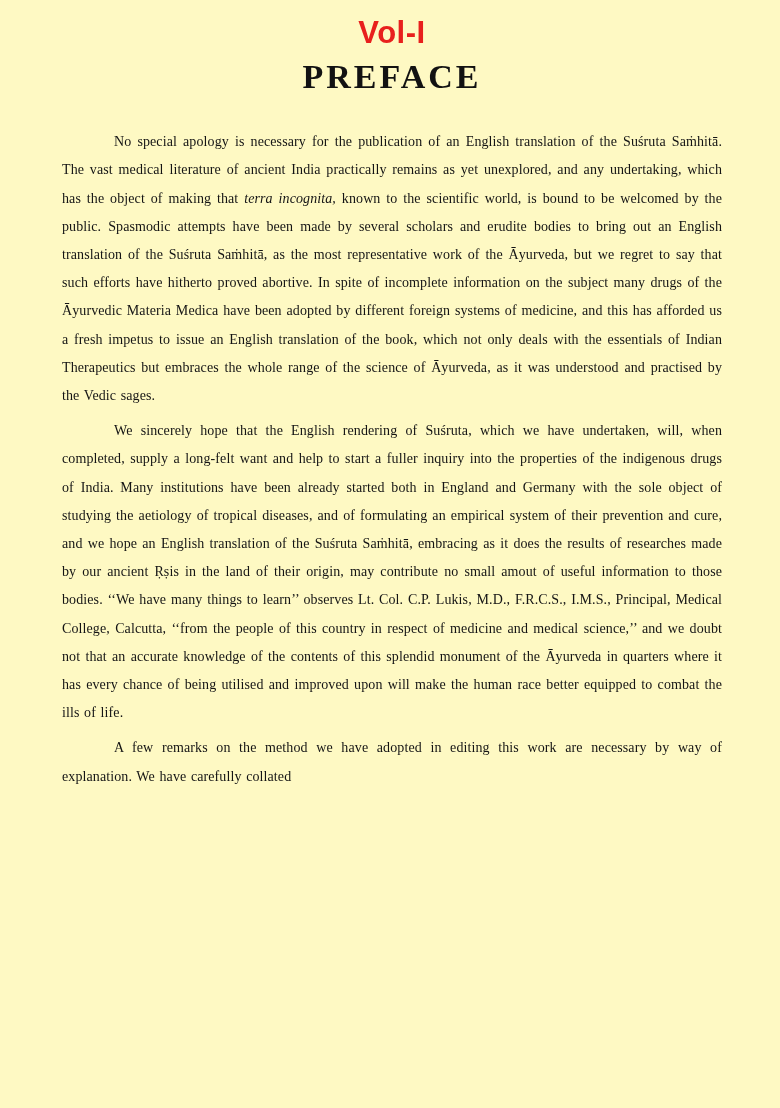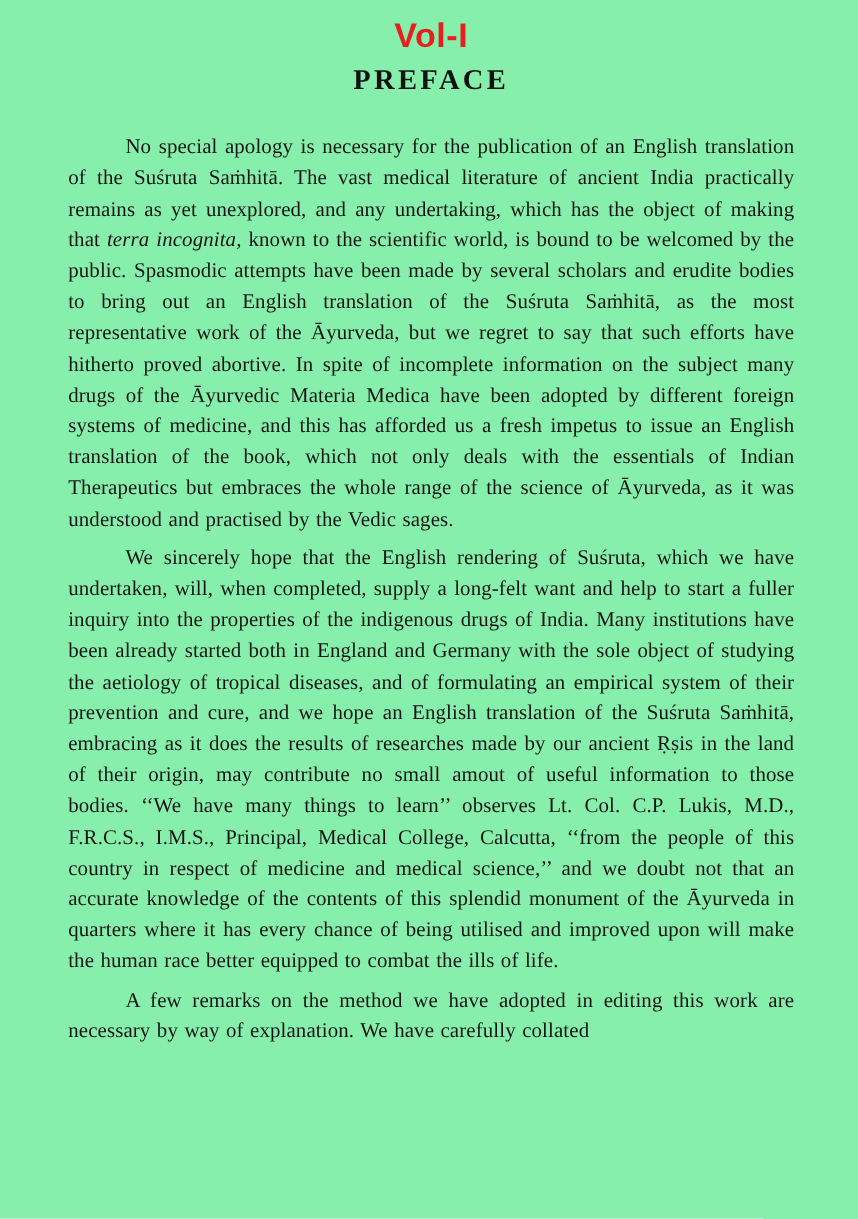--- a/index.html
+++ b/index.html
@@ -5,47 +5,47 @@
   html, body {
     margin: 0;
     padding: 0;
     background: #ffffff;
   }
   .page {
     position: relative;
     width: 780px;
     min-height: 1108px;
     margin: 0 auto;
-    background: #86efac;
+    background: #fef9c3;
     box-sizing: border-box;
     padding: 16px 58px 10px 62px;
     font-family: "Liberation Serif", "DejaVu Serif", serif;
     color: #141414;
     overflow: hidden;
   }
   .volume-label {
     text-align: center;
     font-family: "Liberation Sans", "DejaVu Sans", sans-serif;
     font-weight: 700;
     font-size: 31px;
     line-height: 1.1;
     color: #e8201d;
     margin: 0 0 8px 0;
     letter-spacing: 0.5px;
   }
   .page-title {
     text-align: center;
     font-weight: 700;
-    font-size: 26px;
+    font-size: 34px;
     letter-spacing: 3px;
     margin: 0 0 32px 0;
     color: #121212;
   }
   .preface-body {
-    font-size: 19px;
+    font-size: 14px;
     line-height: 28.2px;
   }
   .para {
     margin: 0 0 7px 0;
     text-align: justify;
     text-indent: 52px;
     letter-spacing: 0.1px;
     word-spacing: 1px;
   }
   .para:last-child {

